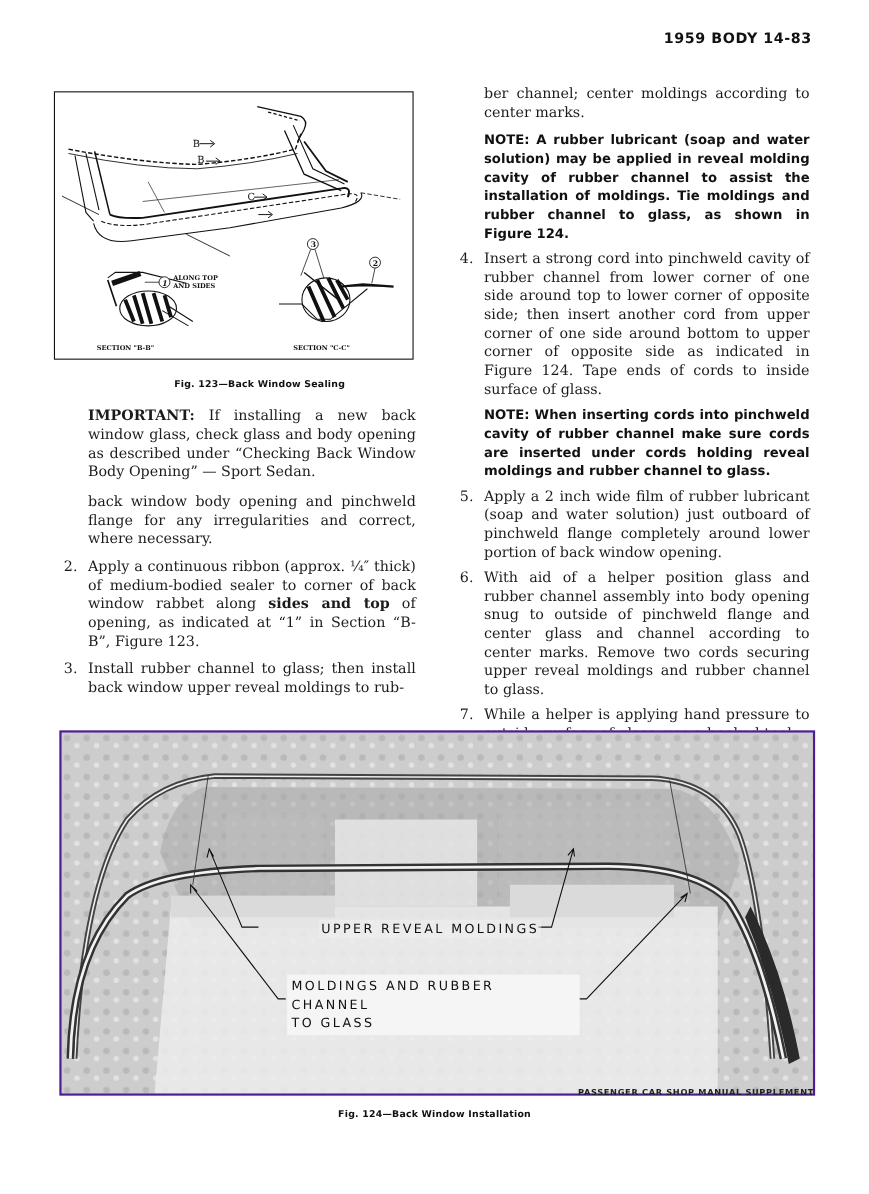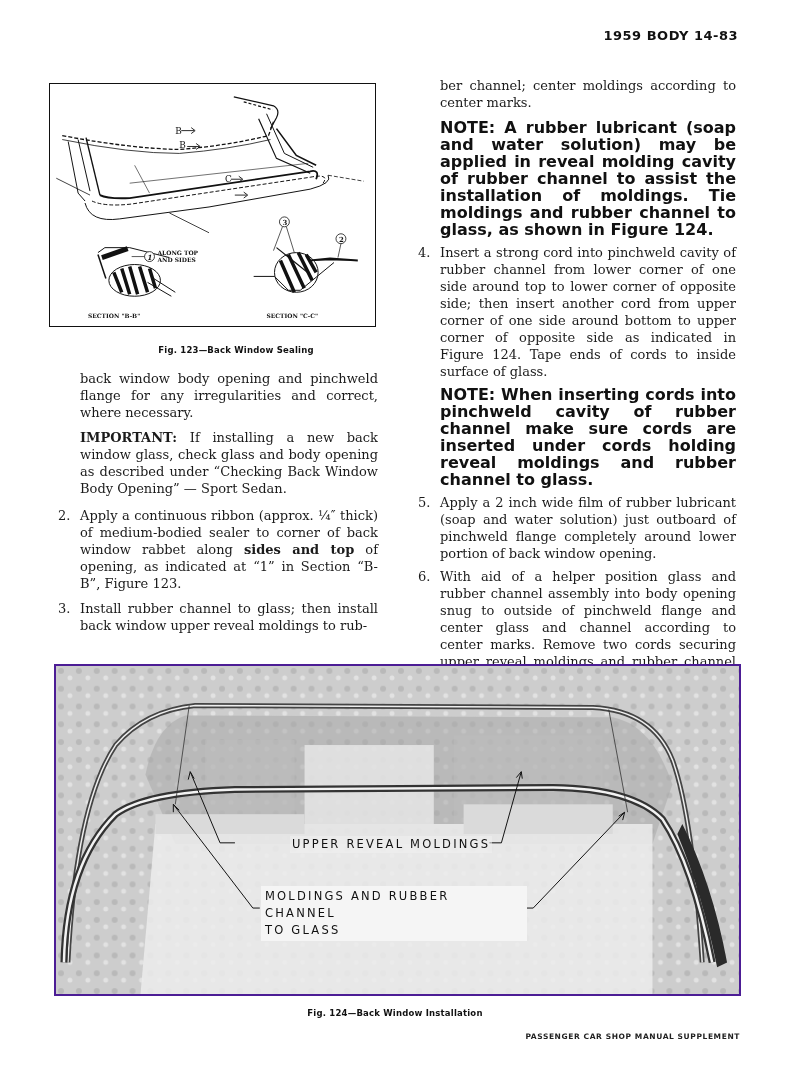--- a/index.html
+++ b/index.html
@@ -21,41 +21,41 @@
   .cap123 { left: 0; width: 426px; text-align: center; top: 345px; padding-left: 23px; }
   .cap124 { left: 0; width: 790px; text-align: center; top: 1008px; }
   .col {
     position: absolute; font-family: "DejaVu Serif", serif; font-size: 13px; line-height: 17px; color: #1b1b1b;
   }
   .col-left { left: 80px; top: 370px; width: 298px; }
   .col-right { left: 440px; top: 77px; width: 296px; }
   .para { text-align: justify; margin: 0 0 8px 0; }
   .important-label { font-weight: bold; }
   .note {
-    font-family: "DejaVu Sans", sans-serif; font-weight: bold; font-size: 16px; line-height: 17px;
+    font-family: "DejaVu Sans", sans-serif; font-weight: bold; font-size: 12px; line-height: 17px;
     text-align: justify; margin: 0 0 6px 0; color: #111;
   }
   .step { position: relative; text-align: justify; margin: 0 0 6px 0; }
   .step-num { position: absolute; left: -22px; top: 0; }
   .col-left .step-num { left: -22px; }
   b.em { font-weight: bold; }
   .fig124 {
     position: absolute; left: 54px; top: 664px; width: 687px; height: 332px;
     border: 2px solid #4c1d95; box-sizing: border-box; overflow: hidden;
     background: #cfcfcf;
   }
   .fig124 svg { position: absolute; left: 0; top: 0; width: 100%; height: 100%; }
   .photo-label {
     position: absolute; font-family: "DejaVu Sans", sans-serif; font-size: 11.5px;
     letter-spacing: 2.2px; color: #111; line-height: 17px;
   }
   .label-upper { left: 234px; top: 170px; background: rgba(240,240,240,0.55); padding: 0 2px; }
   .label-cords { left: 205px; top: 220px; background: #f5f5f5; padding: 2px 4px; width: 258px; }
   .footer {
-    position: absolute; right: 50px; top: 1032px;
+    position: absolute; right: 50px; top: 988px;
     font-family: "DejaVu Sans", sans-serif; font-weight: bold; font-size: 7.5px; letter-spacing: 0.6px; color: #222;
   }
   .diag-label { font-family: "DejaVu Serif", serif; font-weight: bold; font-size: 6px; fill: #111; }
 </style>
 </head>
 <body>
 
 <div class="header">1959 BODY 14-83</div>
 
 <div class="fig123">
@@ -116,24 +116,24 @@
     <path d="M232,178 L246,210 M240,172 L256,206 M250,170 L264,198 M258,172 L268,190" stroke="#111" stroke-width="3.5"></path>
     <path d="M228,165 L262,192" stroke="#111" stroke-width="1.2"></path>
     <path d="M262,178 L282,176 L310,178" stroke="#111" stroke-width="2"></path>
     <path d="M205,194 L226,194 L240,208 L252,208 L286,180" fill="none" stroke="#111" stroke-width="1"></path>
     <text x="218" y="236" class="diag-label">SECTION "C-C"</text>
   </svg>
 </div>
 <div class="caption cap123">Fig. 123—Back Window Sealing</div>
 
 <div class="col col-left">
-  <p class="para">back window body opening and pinchweld flange for any irregularities and correct, where necessary.</p>
   <p class="para" style="margin-bottom:10px">
     <span class="important-label">IMPORTANT:</span><span> If installing a new back window glass, check glass and body opening as described under “Checking Back Window Body Opening” — Sport Sedan.</span>
   </p>
+  <p class="para">back window body opening and pinchweld flange for any irregularities and correct, where necessary.</p>
   <div class="step">
     <span class="step-num">2.</span>
     <span>Apply a continuous ribbon (approx. ¼″ thick) of medium-bodied sealer to corner of back window rabbet along </span><b class="em">sides and top</b><span> of opening, as indicated at “1” in Section “B-B”, Figure 123.</span>
   </div>
   <div class="step" style="margin-top:8px">
     <span class="step-num">3.</span>
     <span>Install rubber channel to glass; then install back window upper reveal moldings to rub-</span>
   </div>
 </div>
 

